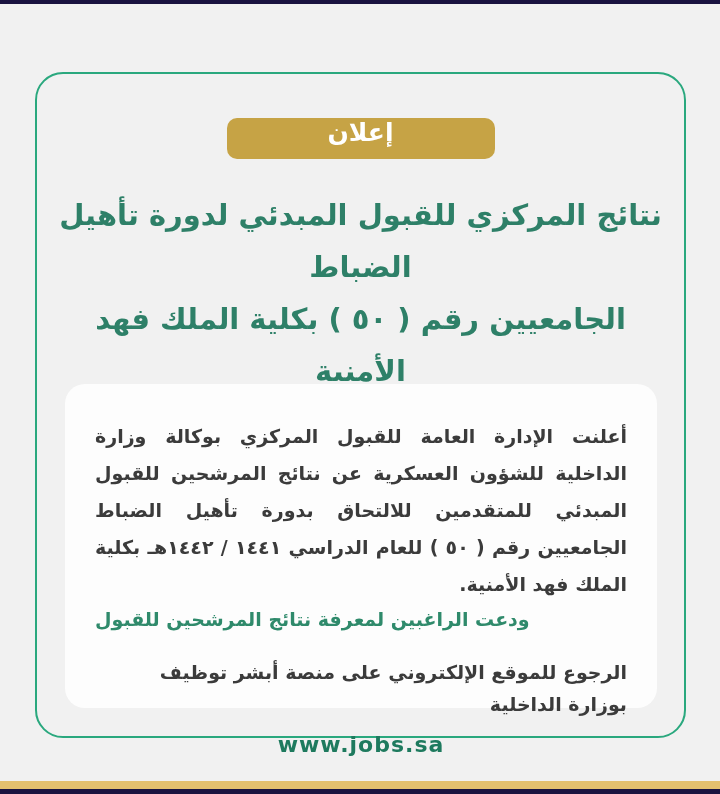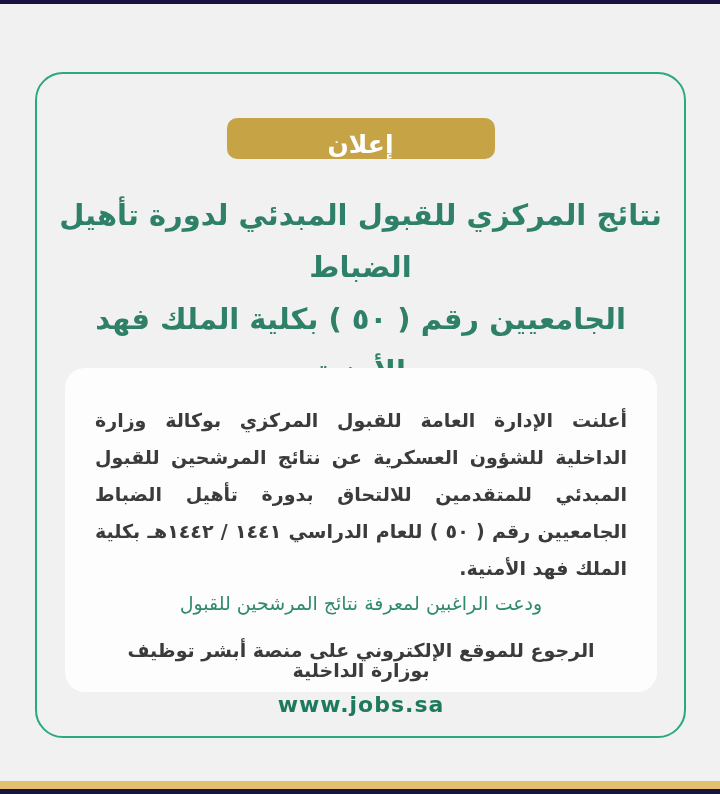--- a/index.html
+++ b/index.html
@@ -32,72 +32,72 @@
     border: 2px solid var(--accent-green, #2aa87e);
     border-radius: 28px;
   }
   .badge {
     width: 268px;
     height: 41px;
     margin: 44px auto 0 auto;
     background: var(--badge-gold, #c6a345);
     border-radius: 10px;
     display: flex;
-    align-items: flex-end;
+    align-items: flex-start;
     justify-content: center;
   }
   .badge-label {
     color: #ffffff;
     font-size: 25px;
     font-weight: bold;
   }
   .title {
     margin: 30px 18px 0 18px;
     text-align: center;
     color: var(--title-green, #2e8068);
     font-size: 29px;
     font-weight: bold;
     line-height: 52px;
   }
   .title-line { display: block; }
   .notice {
     position: absolute;
-    top: 294px;
+    top: 310px;
     left: 28px;
     right: 27px;
     height: 324px;
     box-sizing: border-box;
     background: var(--notice-bg, #fdfdfd);
     border-radius: 20px;
     padding: 34px 30px 0 30px;
   }
   .notice-body {
     margin: 0;
     color: var(--text-dark, #3b3b3b);
     font-size: 19px;
     font-weight: bold;
     line-height: 37px;
     text-align: justify;
     text-align-last: right;
   }
   .invitation {
     margin: 4px 0 0 0;
-    text-align: center;
+    text-align: left;
     color: var(--invite-green, #2f8a6b);
     font-size: 19px;
-    font-weight: normal;
+    font-weight: bold;
     line-height: 24px;
   }
   .instruction {
     margin: 25px 0 0 0;
-    text-align: center;
+    text-align: right;
     color: var(--text-dark, #3b3b3b);
     font-size: 19px;
     font-weight: bold;
-    line-height: 20px;
+    line-height: 32px;
   }
   .website {
     display: block;
     margin: 8px auto 0 auto;
     text-align: center;
     color: var(--link-green, #1e7a5e);
     font-size: 22px;
     font-weight: bold;
     line-height: 34px;
     letter-spacing: 1px;

